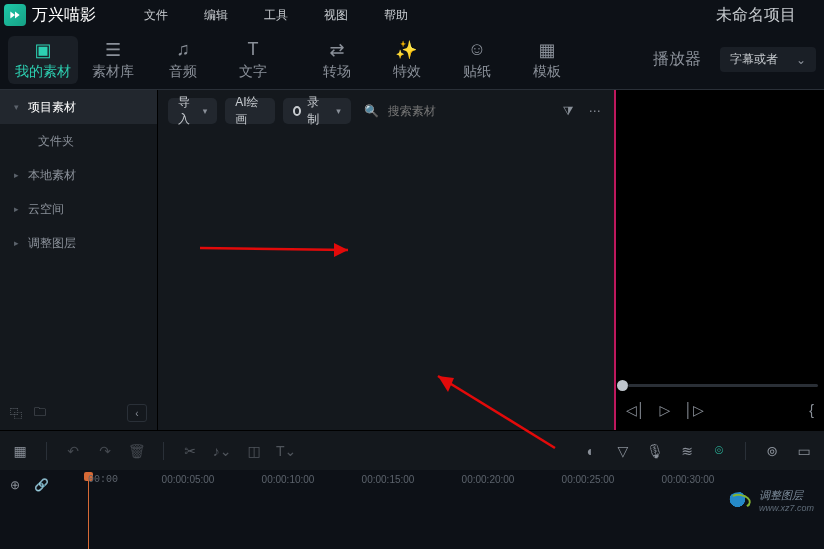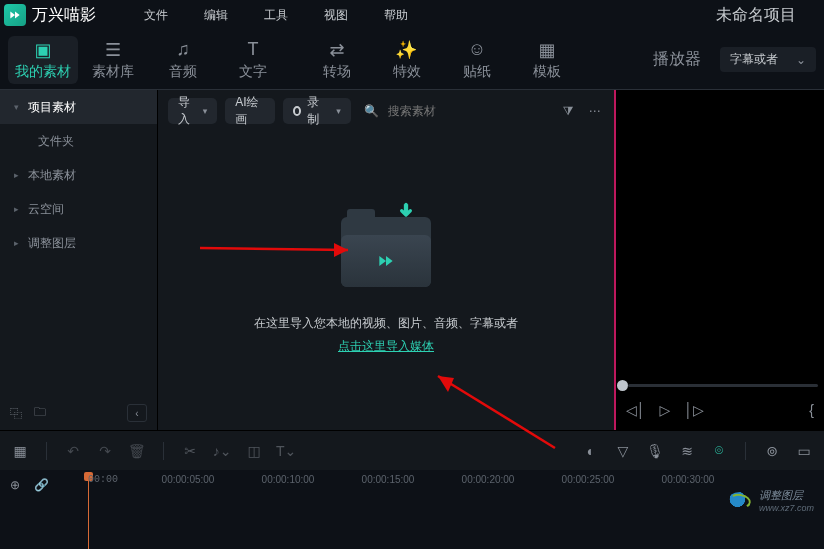--- a/index.html
+++ b/index.html
@@ -206,40 +206,20 @@
         <span class="chev">▾</span>
       </div>
       <div class="search-wrap">
         <span>🔍</span>
         <input type="text" placeholder="搜索素材" style="">
       </div>
       <span class="tool-icon">⧩</span>
       <span class="tool-icon">⋯</span>
     </div>
 
-    <div class="import-zone">
-      <div class="folder-graphic">
-        <div class="folder-tab"></div>
-        <div class="folder-back"></div>
-        <div class="folder-front">
-          <svg viewBox="0 0 24 24">
-              <path d="M4 6 L12 12 L4 18 Z M12 6 L20 12 L12 18 Z" fill="#2dd0b2"></path>
-            </svg>
-        </div>
-        <svg class="folder-arrow" width="26" height="26" viewBox="0 0 24 24">
-          <path d="M12 3 v10 M12 13 l-4 -4 M12 13 l4 -4" stroke="#2dd0b2" stroke-width="3" fill="none" stroke-linecap="round"></path>
-          <path d="M8 13 q4 6 8 0" fill="#2dd0b2" opacity=".0"></path>
-          <path d="M6 9 a8 8 0 0 1 12 0" stroke="#2dd0b2" stroke-width="0" fill="none"></path>
-          <path d="M12 2 C7 2 5 7 7 10 L12 15 L17 10 C19 7 17 2 12 2 Z" fill="#2dd0b2" opacity="0"></path>
-          <path d="M12 14 L7 9 L10 9 L10 3 L14 3 L14 9 L17 9 Z" fill="#2dd0b2"></path>
-        </svg>
-      </div>
-      <div class="import-text">在这里导入您本地的视频、图片、音频、字幕或者</div>
-      <div class="import-link">点击这里导入媒体</div>
-    </div>
   </div>
 
   <div class="player">
     <div class="player-scrub">
       <div class="knob"></div>
       <div class="track"></div>
     </div>
     <div class="player-controls">
       <span class="pc">◁│</span>
       <span class="pc">▷</span>

